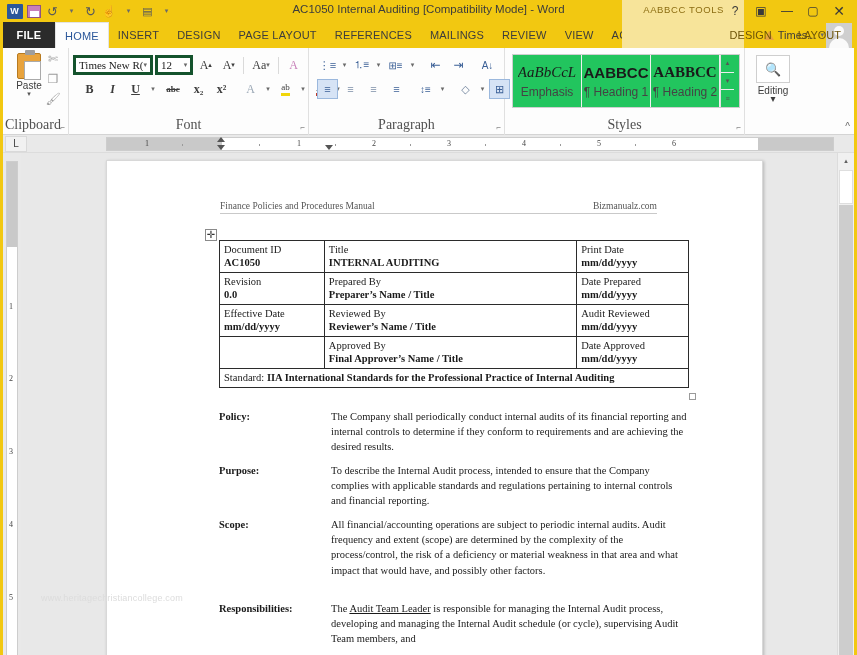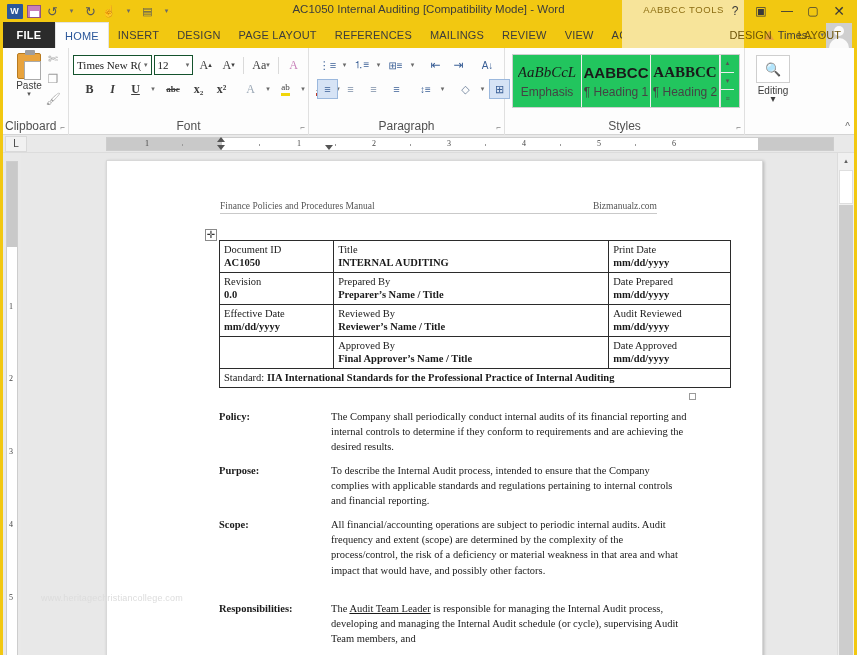--- a/index.html
+++ b/index.html
@@ -136,21 +136,21 @@
     border-bottom: 1px solid #d4d4d4;
     display: flex;
   }
   .grp {
     position: relative; height: 87px;
     border-right: 1px solid #e0e0e0;
     padding: 3px 4px 0 4px;
   }
   .grp-label {
     position: absolute; bottom: 2px; left: 0; right: 0;
-    text-align: center; font-size: 12px; color: #505050;
+    text-align: center; font-size: 14px; color: #505050; font-family: Liberation Serif, serif;
   }
   .grp-dlg {
     position: absolute; bottom: 3px; right: 3px;
     font-size: 8px; color: #8a8a8a;
   }
 
   
   .g-clip { width: 66px; }
   .paste-btn {
     width: 36px; margin: 2px 0 0 4px;
@@ -173,21 +173,21 @@
   .clip-side {
     position: absolute; left: 42px; top: 4px;
     display: flex; flex-direction: column; gap: 5px;
   }
   .mini { width: 16px; height: 15px; font-size: 12px; color: #9a9a9a; text-align: center; }
 
   
   .g-font { width: 240px; }
   .row { display: flex; align-items: center; gap: 2px; margin-bottom: 4px; }
   .combo {
-    height: 20px; border: 1px solid #14532d; background: #fff;
+    height: 20px; border: 3px solid #14532d; background: #fff;
     display: flex; align-items: center; justify-content: space-between;
     padding: 0 3px; font-size: 11px; color: #1a1a1a;
     font-family: "Liberation Serif", serif;
   }
   .combo.fontname { width: 84px; }
   .combo.fontsize { width: 42px; }
   .combo .cv { overflow: hidden; white-space: nowrap; }
   .ic {
     min-width: 21px; height: 20px;
     display: flex; align-items: center; justify-content: center;
@@ -315,21 +315,21 @@
     border: 1px solid #8a8a8a; background: #fff;
     display: flex; align-items: center; justify-content: center;
     font-size: 10px; color: #333; line-height: 10px;
   }
   .tbl-resize {
     position: absolute; left: 582px; top: 232px;
     width: 7px; height: 7px; border: 1px solid #9a9a9a; background: #fff;
   }
   table.doc {
     position: absolute; left: 112px; top: 79px;
-    width: 512px; border-collapse: collapse;
+    width: 470px; border-collapse: collapse;
     font-size: 10.5px;
     border-radius: 18px;
   }
   table.doc td {
     border: 1px solid #2b2b2b; padding: 2px 4px 3px 4px;
     vertical-align: top; line-height: 13px;
   }
   .c1 { width: 105px; }
   .c2 { width: 253px; }
   .c3 { width: 112px; }

